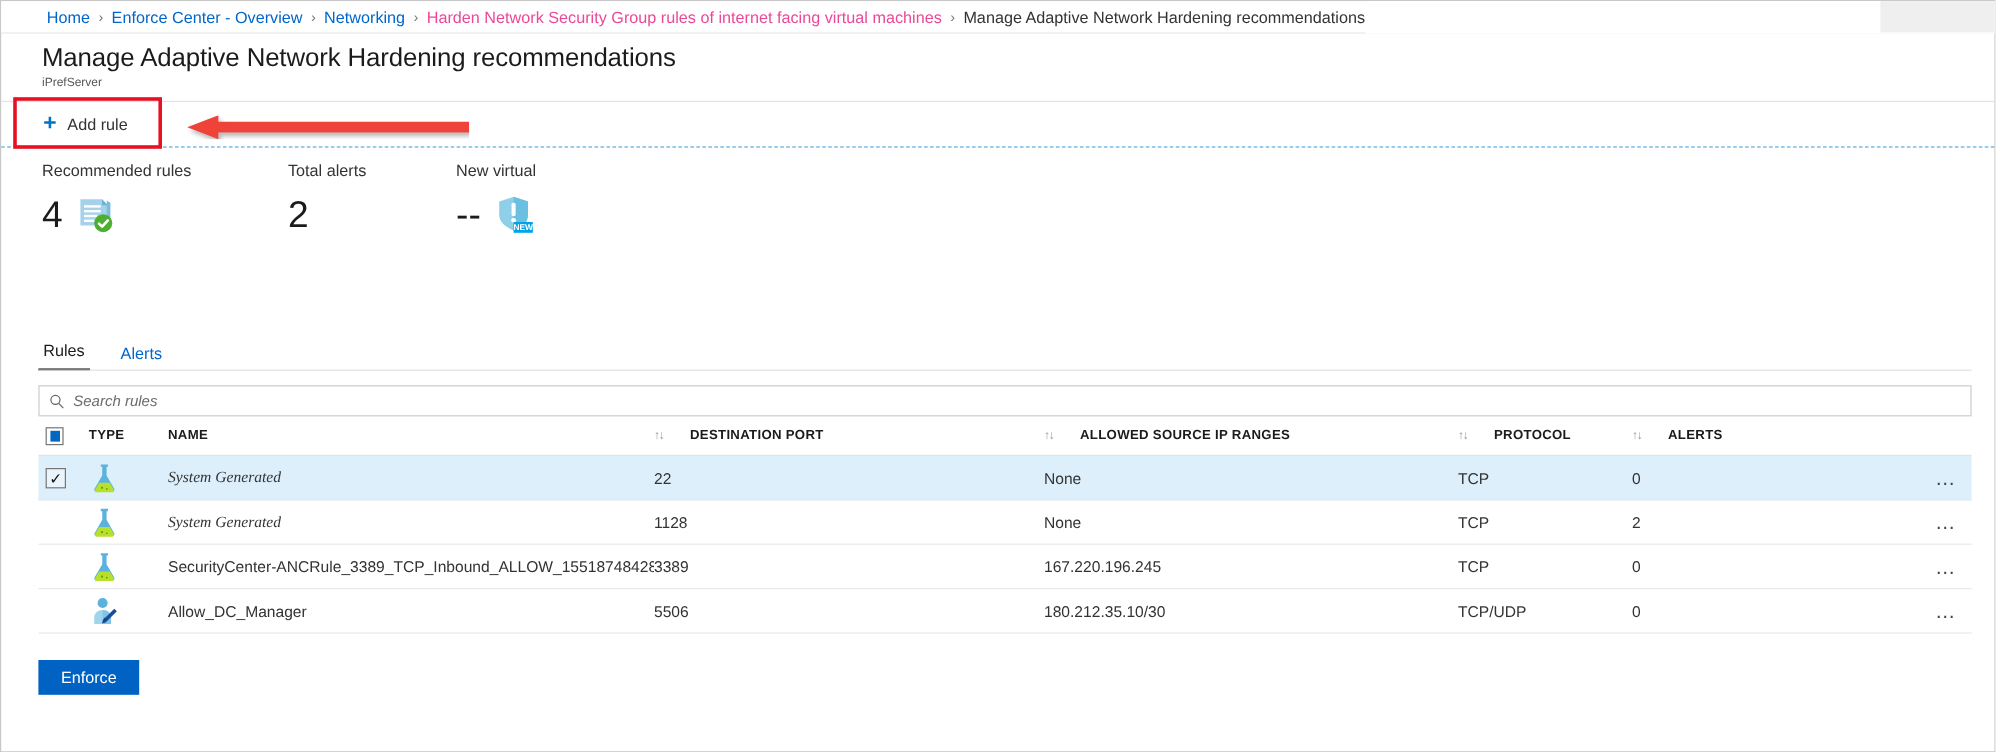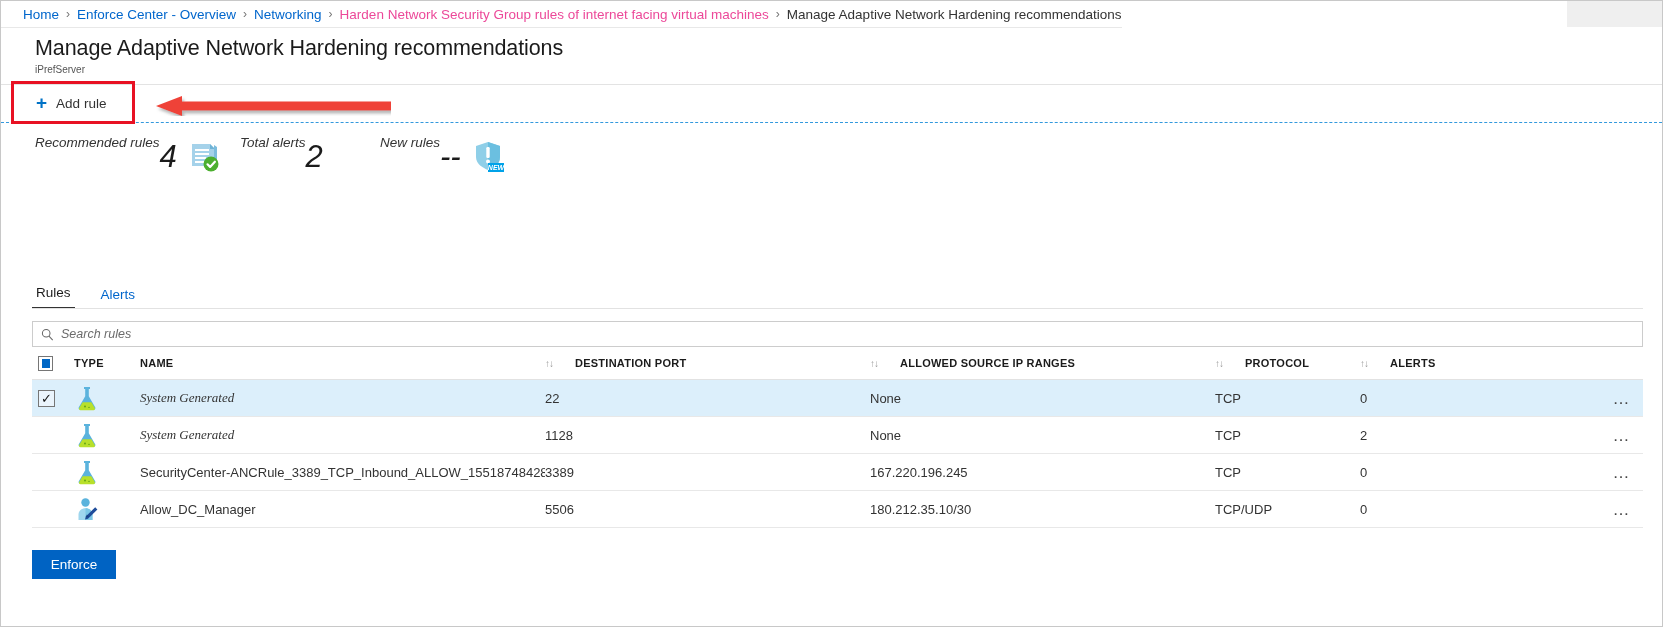--- a/index.html
+++ b/index.html
@@ -16,21 +16,21 @@
     height: 627px;
     background: #fff;
     border: 1px solid #c8c8c8;
   }
 
   
   .breadcrumb-bar {
     height: 27px;
     display: flex;
     align-items: center;
-    padding-left: 22px;
+    padding-left: 38px;
     background: #ffffff;
     border-bottom: 1px solid #e8e8e8;
     font-size: 13.5px;
     color: #333;
     white-space: nowrap;
     justify-content: flex-end;
   }
   .bc-link {
     color: #0066cc;
     cursor: pointer;
@@ -127,22 +127,21 @@
 
   
   .metrics {
     display: flex;
     padding: 12px 0 0 34px;
     gap: 0;
     height: 118px;
   }
   .metric {
     display: flex;
-    flex-direction: row;
-    font-style: italic;
+    flex-direction: column;
   }
   .metric-label {
     font-size: 13.5px;
     color: #333;
     font-weight: 400;
     margin-bottom: 7px;
   }
   .metric-value-row {
     display: flex;
     align-items: center;
@@ -366,21 +365,21 @@
     </div>
 
     <div class="metric" style="width:140px">
       <div class="metric-label">Total alerts</div>
       <div class="metric-value-row">
         <span class="metric-value">2</span>
       </div>
     </div>
 
     <div class="metric" style="width:170px">
-      <div class="metric-label">New rules</div>
+      <div class="metric-label">New virtual</div>
       <div class="metric-value-row">
         <span class="metric-value">--</span>
         <svg class="metric-icon" viewBox="0 0 34 34">
           <path d="M17 3 L29 7 v11 c0 7 -6 11 -12 13 C12 29 5 25 5 18 V7 z" fill="#8fcfe8"></path>
           <path d="M17 3 L29 7 v11 c0 7 -6 11 -12 13 z" fill="#6bbfe0"></path>
           <rect x="15.3" y="8" width="3.4" height="11" rx="1.3" fill="#ffffff"></rect>
           <circle cx="17" cy="22.6" r="2" fill="#ffffff"></circle>
           <rect x="17" y="24" width="16" height="9" fill="#00a2e8"></rect>
           <text x="25" y="31" font-family="Liberation Sans, sans-serif" font-size="7" font-weight="bold" fill="#ffffff" text-anchor="middle">NEW</text>
         </svg>

